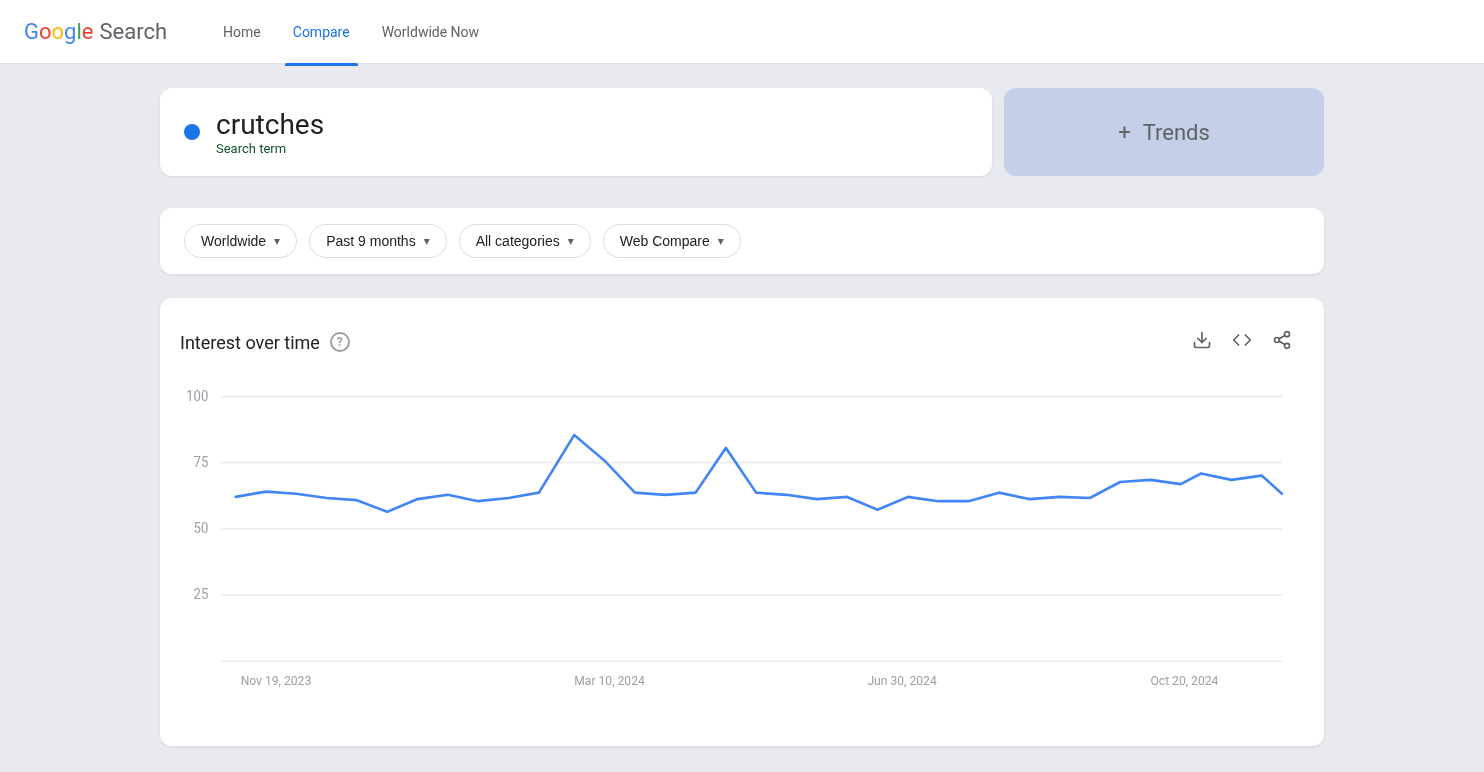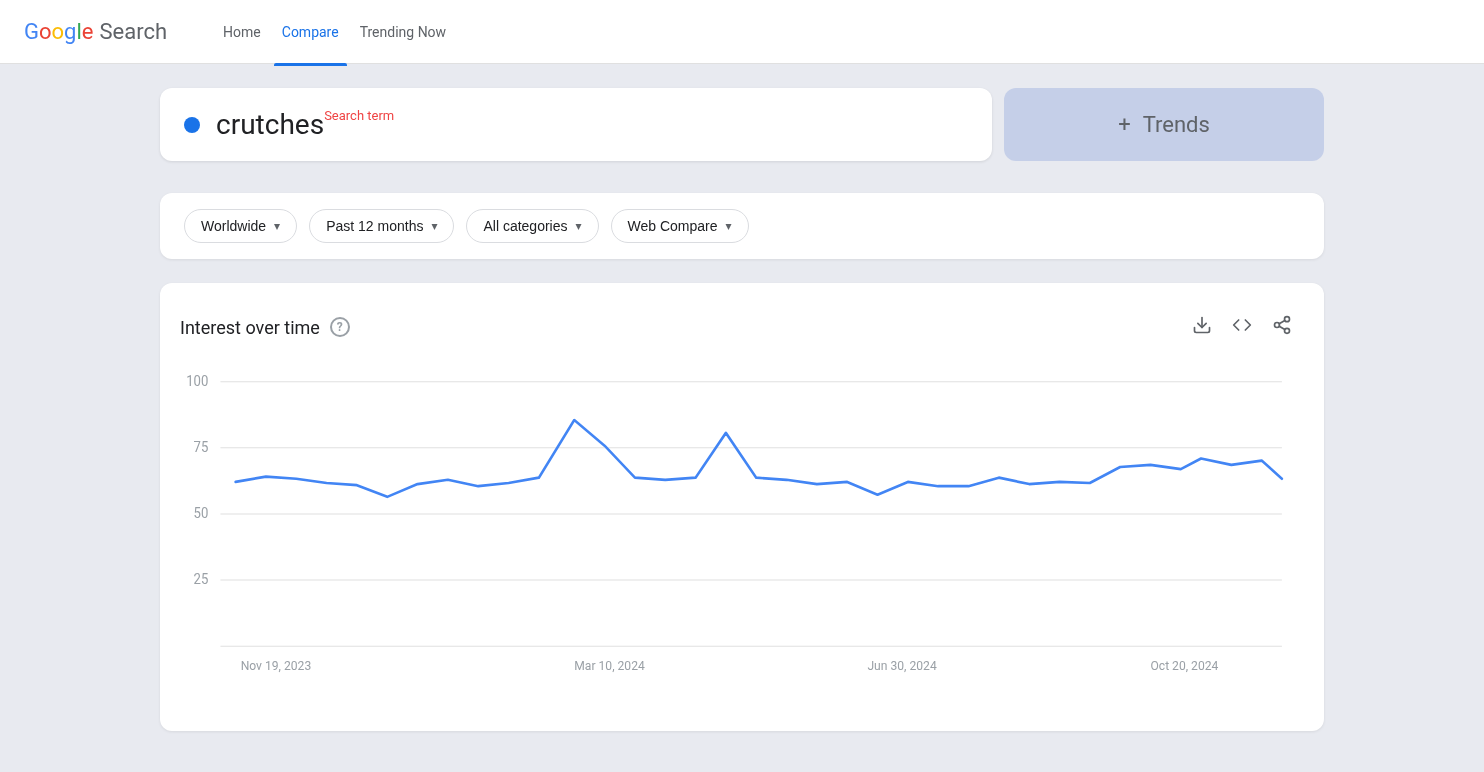--- a/index.html
+++ b/index.html
@@ -85,29 +85,30 @@
     }
     .search-dot {
       width: 16px;
       height: 16px;
       border-radius: 50%;
       background: #1a73e8;
       flex-shrink: 0;
     }
     .search-text-area {
       display: flex;
+      flex-direction: column;
     }
     .search-term {
       font-size: 28px;
       font-weight: 400;
       color: #202124;
     }
     .search-label {
       font-size: 13px;
-      color: #ef4444;
+      color: #14532d;
     }
     .compare-box {
       background: #c5cfe8;
       border-radius: 12px;
       padding: 20px 32px;
       display: flex;
       align-items: center;
       gap: 12px;
       cursor: pointer;
       min-width: 320px;
@@ -215,24 +216,24 @@
 </head>
 <body>
 
 <div class="header">
   <div class="logo-area">
     <span class="logo-google">
       <span class="logo-g">G</span><span class="logo-o1">o</span><span class="logo-o2">o</span><span class="logo-g2">g</span><span class="logo-l">l</span><span class="logo-e">e</span>
     </span>
     <span class="logo-trends">Search</span>
   </div>
-  <nav style="display:flex;align-items:center;gap:5px;height:100%;justify-content:center;">
+  <nav style="display:flex;align-items:center;gap:16px;height:100%;justify-content:center;">
     <a class="nav-item">Home</a>
     <a class="nav-item active">Compare</a>
-    <a class="nav-item">Trending Now</a>
+    <a class="nav-item">Worldwide Now</a>
   </nav>
 </div>
 
 <div class="main">
 
   <div class="search-row">
     <div class="search-box">
       <div class="search-dot"></div>
       <div class="search-text-area">
         <span class="search-term">crutches</span>
@@ -244,21 +245,21 @@
       <span class="compare-label">Trends</span>
     </div>
   </div>
 
   <div class="filter-row">
     <button class="filter-btn">
       <span>Worldwide</span>
       <span class="chevron-icon">▾</span>
     </button>
     <button class="filter-btn">
-      <span>Past 12 months</span>
+      <span>Past 9 months</span>
       <span class="chevron-icon">▾</span>
     </button>
     <button class="filter-btn">
       <span>All categories</span>
       <span class="chevron-icon">▾</span>
     </button>
     <button class="filter-btn">
       <span>Web Compare</span>
       <span class="chevron-icon">▾</span>
     </button>

